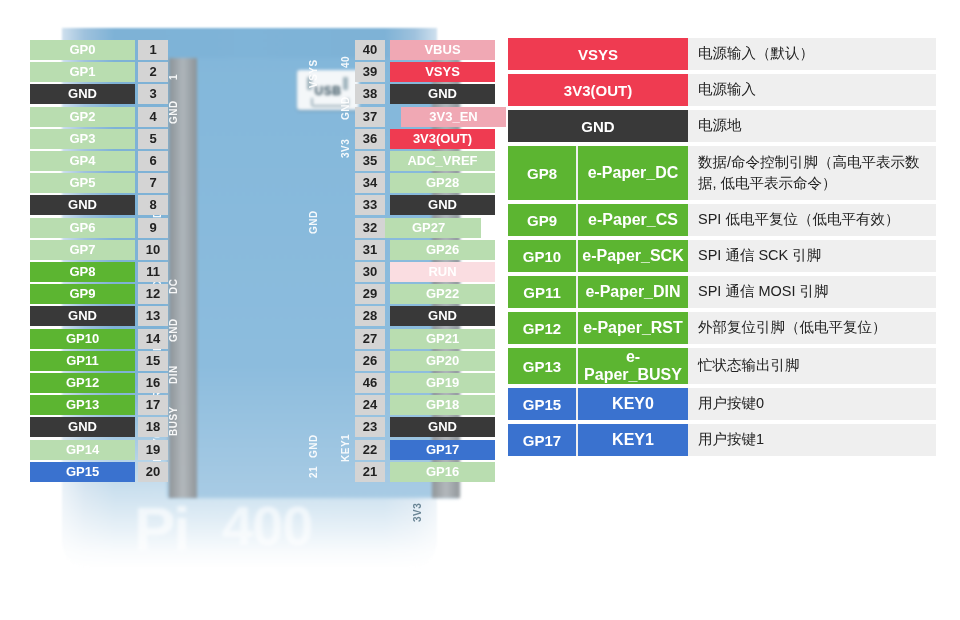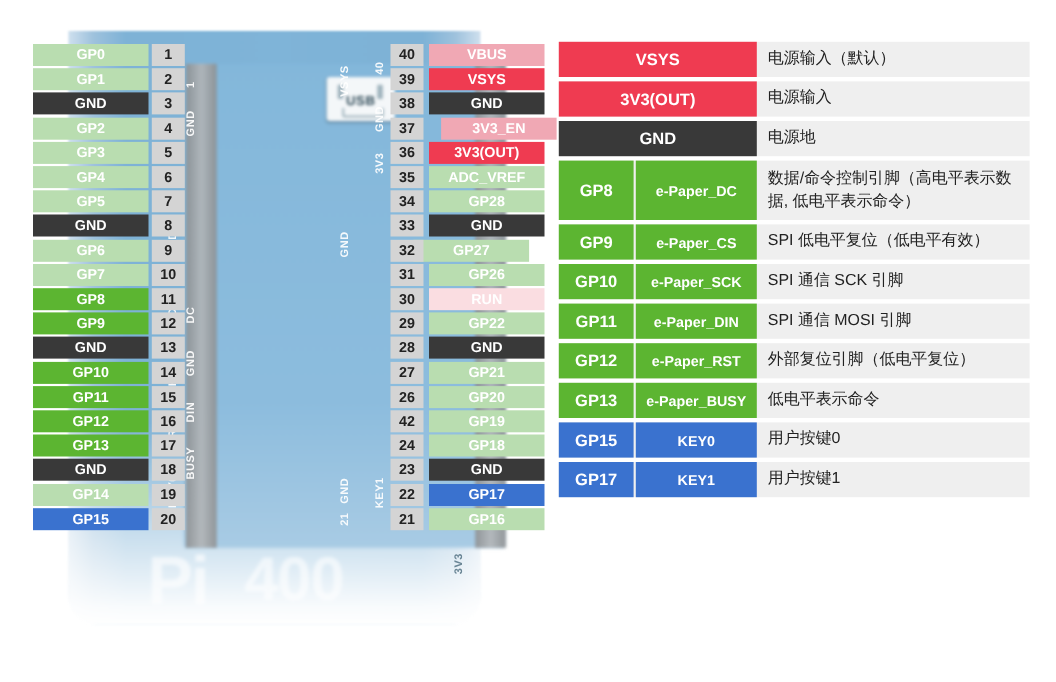--- a/index.html
+++ b/index.html
@@ -124,21 +124,21 @@
   }
   .leg-row.tall{min-height:54px;}
   .leg-tag{
     display:flex;align-items:center;justify-content:center;
     color:#ffffff;font-size:15px;font-weight:700;
     box-sizing:border-box;
     text-align:center;
   }
   .leg-tag.full{width:180px;}
   .leg-tag.gp{width:68px;}
-  .leg-tag.fn{width:110px;margin-left:2px;font-size:13px;}
+  .leg-tag.fn{width:110px;margin-left:2px;font-size:16px;}
   .leg-desc{
     flex:1;
     display:flex;align-items:center;
     padding:4px 10px;
     font-size:14.5px;color:#222222;
     line-height:1.45;
     box-sizing:border-box;
   }
 </style>
 </head>
@@ -328,21 +328,21 @@
       <div class="pin-row" style="top: 328.6px; left: 355px; width: 140px;">
         <div class="chip label-r c-gp-dim" style="left: 35px;">GP21</div>
         <div class="chip num" style="left: 0px;">27</div>
       </div>
       <div class="pin-row" style="top: 350.8px; left: 355px; width: 140px;">
         <div class="chip label-r c-gp-dim" style="left: 35px;">GP20</div>
         <div class="chip num" style="left: 0px;">26</div>
       </div>
       <div class="pin-row" style="top: 373px; left: 355px; width: 140px;">
         <div class="chip label-r c-gp-dim" style="left: 35px;">GP19</div>
-        <div class="chip num" style="left: 0px;">42</div>
+        <div class="chip num" style="left: 0px;">46</div>
       </div>
       <div class="pin-row" style="top: 395.2px; left: 355px; width: 140px;">
         <div class="chip label-r c-gp-dim" style="left: 35px;">GP18</div>
         <div class="chip num" style="left: 0px;">24</div>
       </div>
       <div class="pin-row" style="top: 417.4px; left: 355px; width: 140px;">
         <div class="chip label-r c-gnd" style="left: 35px;">GND</div>
         <div class="chip num" style="left: 0px;">23</div>
       </div>
       <div class="pin-row" style="top: 439.6px; left: 355px; width: 140px;">
@@ -390,21 +390,21 @@
       <div class="leg-desc">SPI 通信 MOSI 引脚</div>
     </div>
     <div class="leg-row">
       <div class="leg-tag gp c-gp-bright">GP12</div>
       <div class="leg-tag fn c-gp-bright">e-Paper_RST</div>
       <div class="leg-desc">外部复位引脚（低电平复位）</div>
     </div>
     <div class="leg-row">
       <div class="leg-tag gp c-gp-bright">GP13</div>
       <div class="leg-tag fn c-gp-bright">e-Paper_BUSY</div>
-      <div class="leg-desc">低电平表示命令</div>
+      <div class="leg-desc">忙状态输出引脚</div>
     </div>
     <div class="leg-row">
       <div class="leg-tag gp c-blue">GP15</div>
       <div class="leg-tag fn c-blue">KEY0</div>
       <div class="leg-desc">用户按键0</div>
     </div>
     <div class="leg-row">
       <div class="leg-tag gp c-blue">GP17</div>
       <div class="leg-tag fn c-blue">KEY1</div>
       <div class="leg-desc">用户按键1</div>

